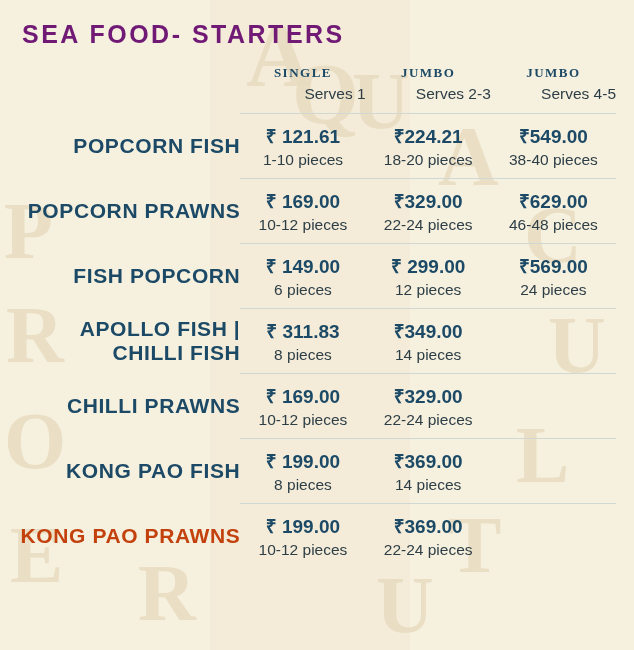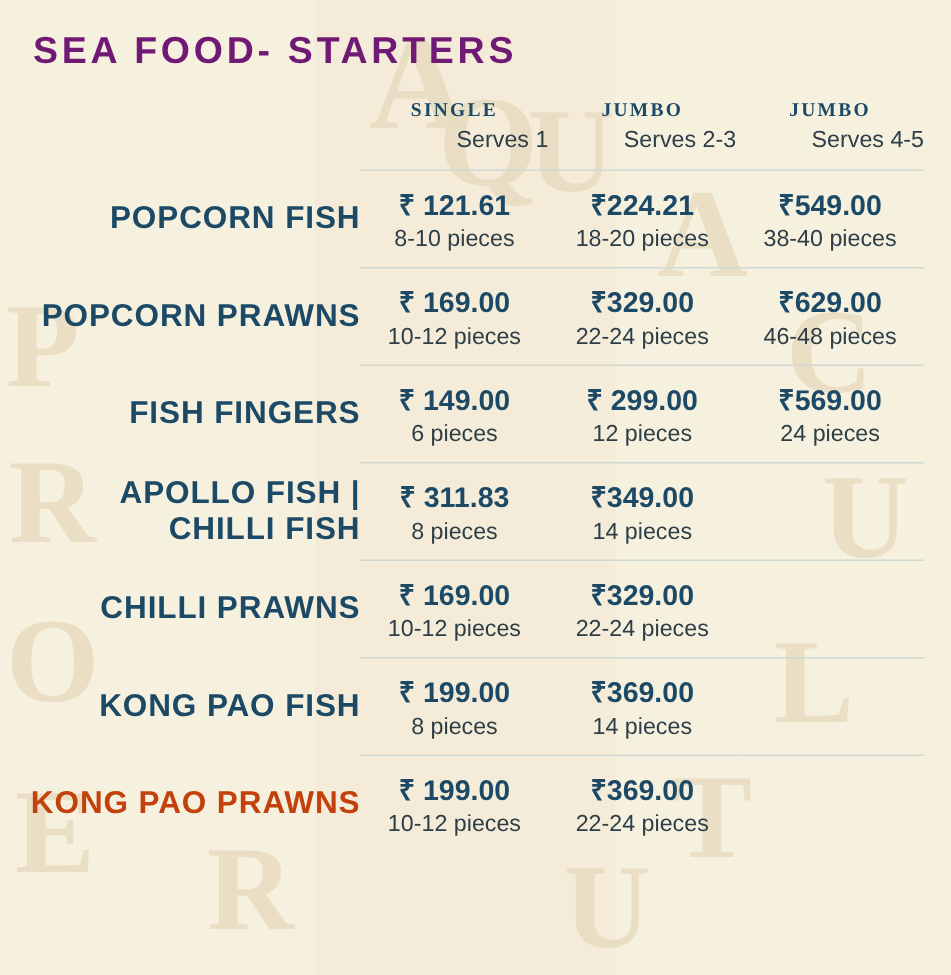--- a/index.html
+++ b/index.html
@@ -172,21 +172,21 @@
         <td class="no-rule"></td>
           <td colspan="3"></td>
       </tr>
       <tr>
         <td class="item-name" rowspan="2">POPCORN FISH</td>
         <td class="price">₹ 121.61</td>
         <td class="price">₹224.21</td>
         <td class="price">₹549.00</td>
       </tr>
       <tr>
-        <td class="pieces">8-10 pieces</td>
+        <td class="pieces">1-10 pieces</td>
         <td class="pieces">18-20 pieces</td>
         <td class="pieces">38-40 pieces</td>
       </tr>
 
       <tr class="divider">
         <td class="no-rule"></td>
           <td colspan="3"></td>
       </tr>
       <tr>
         <td class="item-name" rowspan="2">POPCORN PRAWNS</td>
@@ -198,21 +198,21 @@
         <td class="pieces">10-12 pieces</td>
         <td class="pieces">22-24 pieces</td>
         <td class="pieces">46-48 pieces</td>
       </tr>
 
       <tr class="divider">
         <td class="no-rule"></td>
           <td colspan="3"></td>
       </tr>
       <tr>
-        <td class="item-name" rowspan="2">FISH FINGERS</td>
+        <td class="item-name" rowspan="2">FISH POPCORN</td>
         <td class="price">₹ 149.00</td>
         <td class="price">₹ 299.00</td>
         <td class="price">₹569.00</td>
       </tr>
       <tr>
         <td class="pieces">6 pieces</td>
         <td class="pieces">12 pieces</td>
         <td class="pieces">24 pieces</td>
       </tr>
 

